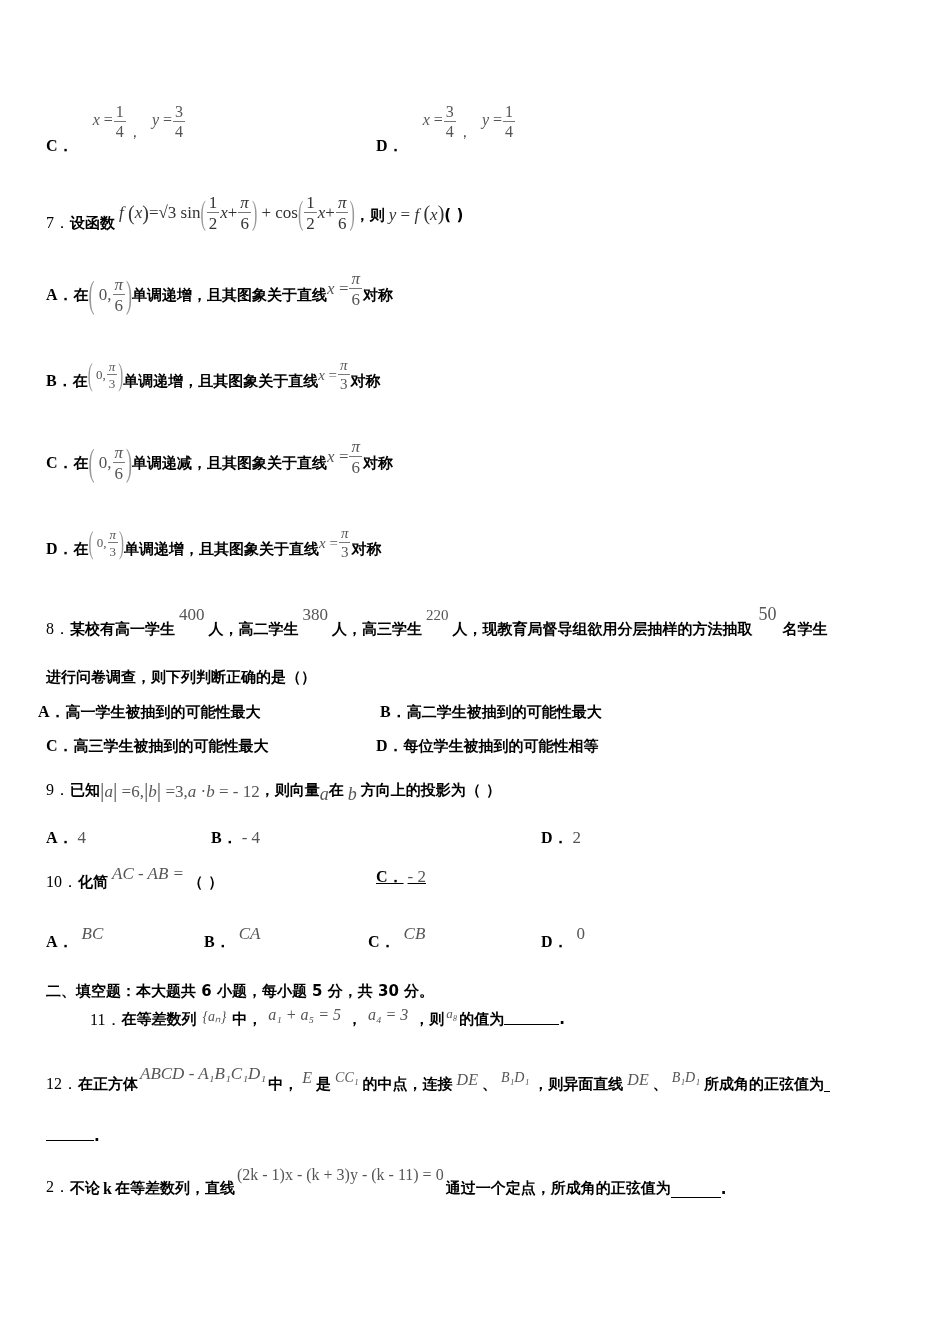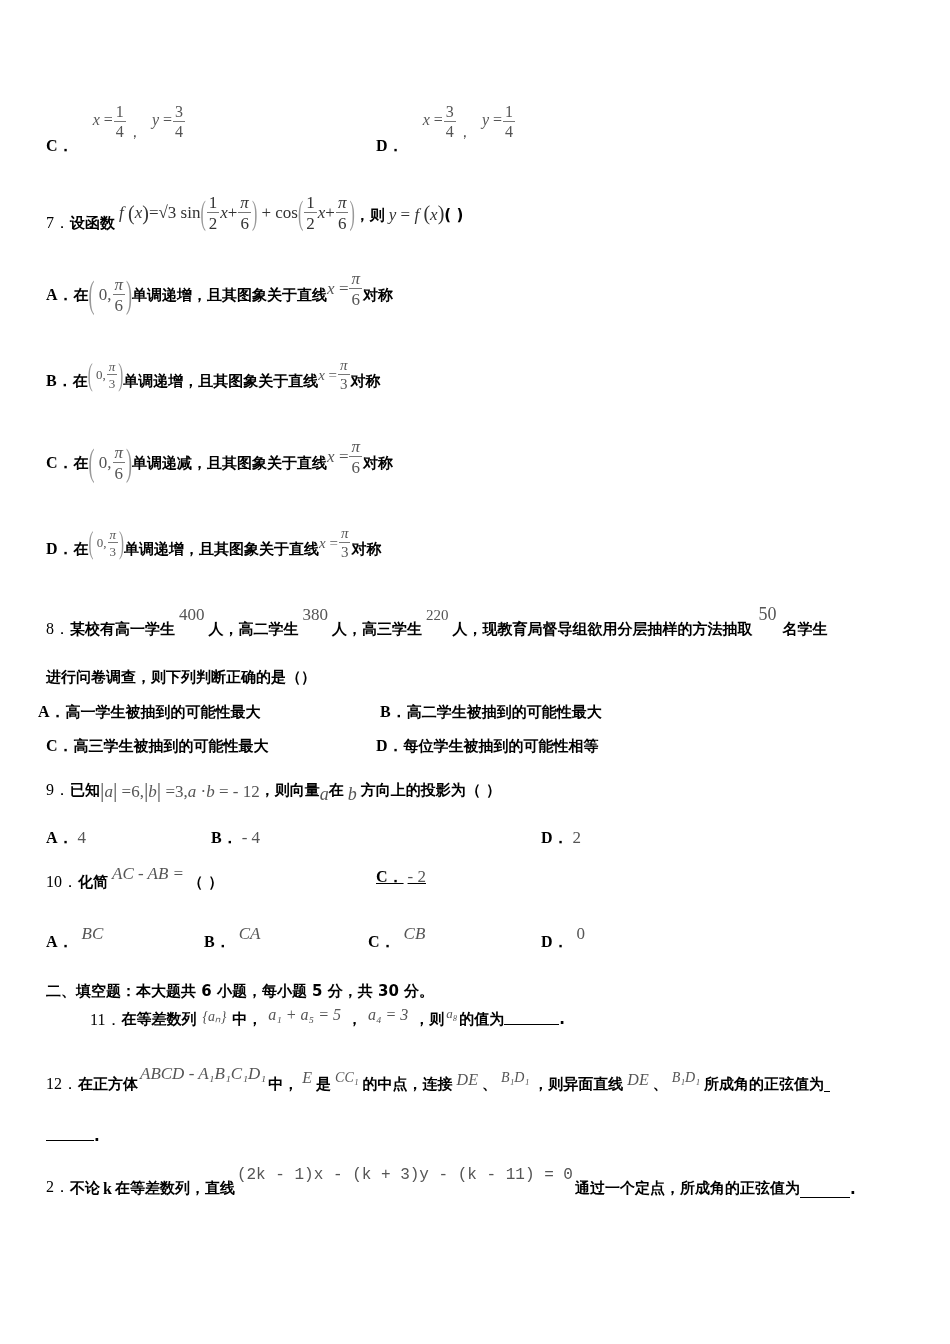--- a/index.html
+++ b/index.html
@@ -192,17 +192,17 @@
     <span class="cn">所成角的正弦值为</span>
     <span class="blank" style="width:6px;height:14px;"></span>
 </div>
 <div class="abs" style="left:46px;top:1126px;"><span class="blank" style="width:48px;height:14px;"></span><span class="cn">.</span></div>
 
 <div class="abs" style="left:46px;top:1162px;display:flex;align-items:flex-end;height:36px;">
   <span class="num">2．</span>
     <span class="cn">不论</span>
     <span class="lbl" style="margin:0 3px;">k</span>
     <span class="cn">在等差数列，直线</span>
-  <span class="m" style="font-size:16px;position:relative;top:-14px;margin:0 2px;font-family:Liberation Mono, monospace;">(2k - 1)x - (k + 3)y - (k - 11) = 0</span>
+  <span class="m" style="font-size:16px;position:relative;top:-14px;margin:0 2px;">(2k - 1)x - (k + 3)y - (k - 11) = 0</span>
   <span class="cn">通过一个定点，所成角的正弦值为</span>
     <span class="blank" style="width:50px;height:14px;"></span>
     <span class="cn">.</span>
 </div>
 
 </body></html>

